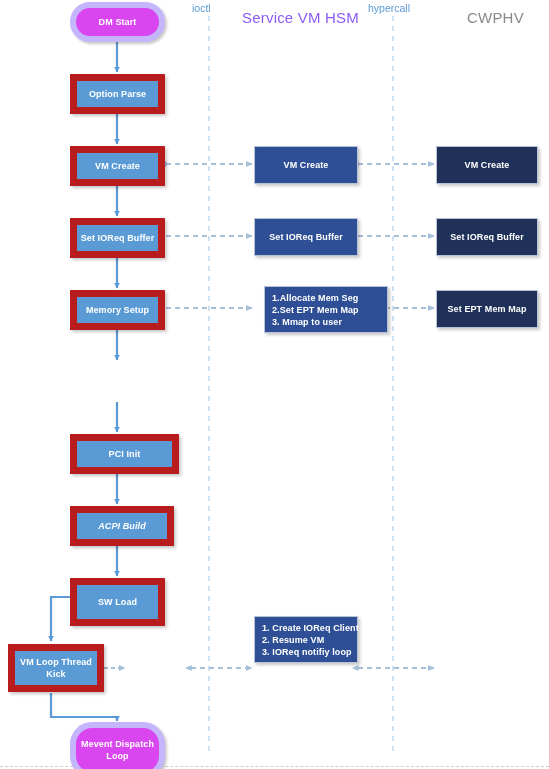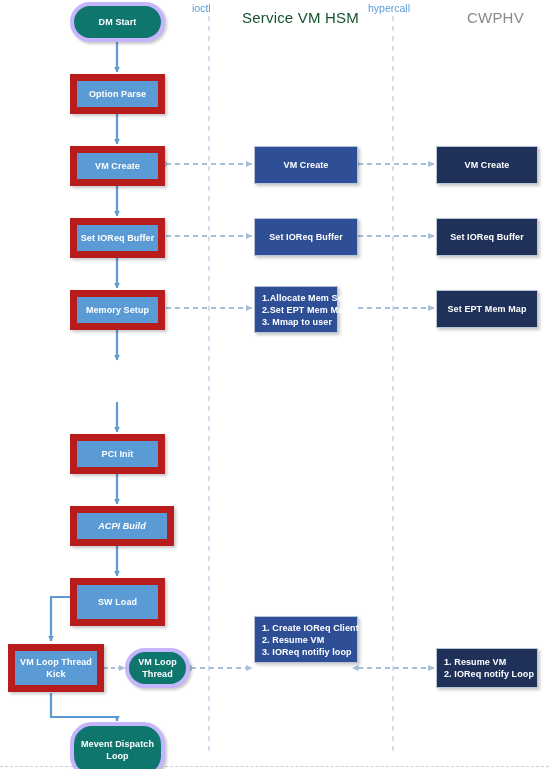--- a/index.html
+++ b/index.html
@@ -41,22 +41,22 @@
     box-shadow: 2px 2px 3px rgba(0,0,0,0.22);
     z-index: 3;
   }
   
   .proc {
     background: #5b9bd5;
     border: 7px solid #b91c1c;
   }
   
   .term {
-    background: #0f766e;
-    border: 4px solid #c4b5fd;
+    background: #d946ef;
+    border: 6px solid #c4b5fd;
     border-radius: 22px;
   }
   
   .hsm {
     background: #2e4f95;
     border: 1px solid #b8c3d8;
   }
   
   .hv {
     background: #1f3158;
@@ -73,21 +73,21 @@
   }
 
   
   .lane-title {
     position: absolute;
     font-size: 15px;
     letter-spacing: 0.2px;
     white-space: nowrap;
     z-index: 4;
   }
-  .lane-title.dark  { color: #14532d; }
+  .lane-title.dark  { color: #8b5cf6; }
   .lane-title.muted { color: #8a8a8a; }
 
   .lane-label {
     position: absolute;
     font-size: 10.5px;
     color: #5b9bd5;
     white-space: nowrap;
     z-index: 4;
   }
 
@@ -190,53 +190,50 @@
 
   <div class="node proc" style="left:70px; top:218px; width:95px; height:40px;">
     <span>Set IOReq Buffer</span>
   </div>
 
   <div class="node proc" style="left:70px; top:290px; width:95px; height:40px;">
     <span>Memory Setup</span>
   </div>
 
 
-  <div class="node proc" style="left:70px; top:434px; width:95px; height:40px;">
+  <div class="node proc" style="left:70px; top:434px; width:109px; height:40px;">
     <span>PCI Init</span>
   </div>
 
   <div class="node proc" style="left:70px; top:506px; width:104px; height:40px;font-style:italic;">
     <span>ACPI Build</span>
   </div>
 
   <div class="node proc" style="left:70px; top:578px; width:95px; height:48px;">
     <span>SW Load</span>
   </div>
 
   <div class="node proc" style="left:8px; top:644px; width:96px; height:48px;">
     <span>VM Loop Thread Kick</span>
   </div>
 
-  <div class="node term" style="left:125px; top:648px; width:65px; height:40px;">
-    <span>VM Loop Thread</span>
-  </div>
 
   <div class="node term" style="left:70px; top:722px; width:95px; height:56px;">
     <span>Mevent Dispatch Loop</span>
   </div>
 
   <div class="node hsm" style="left:254px; top:146px; width:104px; height:38px;">
     <span>VM Create</span>
   </div>
 
   <div class="node hsm" style="left:254px; top:218px; width:104px; height:38px;">
     <span>Set IOReq Buffer</span>
   </div>
 
-  <div class="node hsm" style="left:254px; top:286px; width:84px; height:47px;">
+  <div class="node hsm" style="left:264px; top:286px; width:124px; height:47px;">
     <div class="multiline">
       <div>1.Allocate Mem Seg</div>
       <div>2.Set EPT Mem Map</div>
       <div>3. Mmap to user</div>
     </div>
   </div>
 
   <div class="node hsm" style="left:254px; top:616px; width:104px; height:47px;">
     <div class="multiline">
       <div>1. Create IOReq Client</div>
@@ -250,21 +247,15 @@
   </div>
 
   <div class="node hv" style="left:436px; top:218px; width:102px; height:38px;">
     <span>Set IOReq Buffer</span>
   </div>
 
   <div class="node hv" style="left:436px; top:290px; width:102px; height:38px;">
     <span>Set EPT Mem Map</span>
   </div>
 
-  <div class="node hv" style="left:436px; top:648px; width:102px; height:40px;">
-    <div class="multiline">
-      <div>1. Resume VM</div>
-      <div>2. IOReq notify Loop</div>
-    </div>
-  </div>
 
   <div class="bottom-rule"></div>
 </div>
 
 </body></html>

